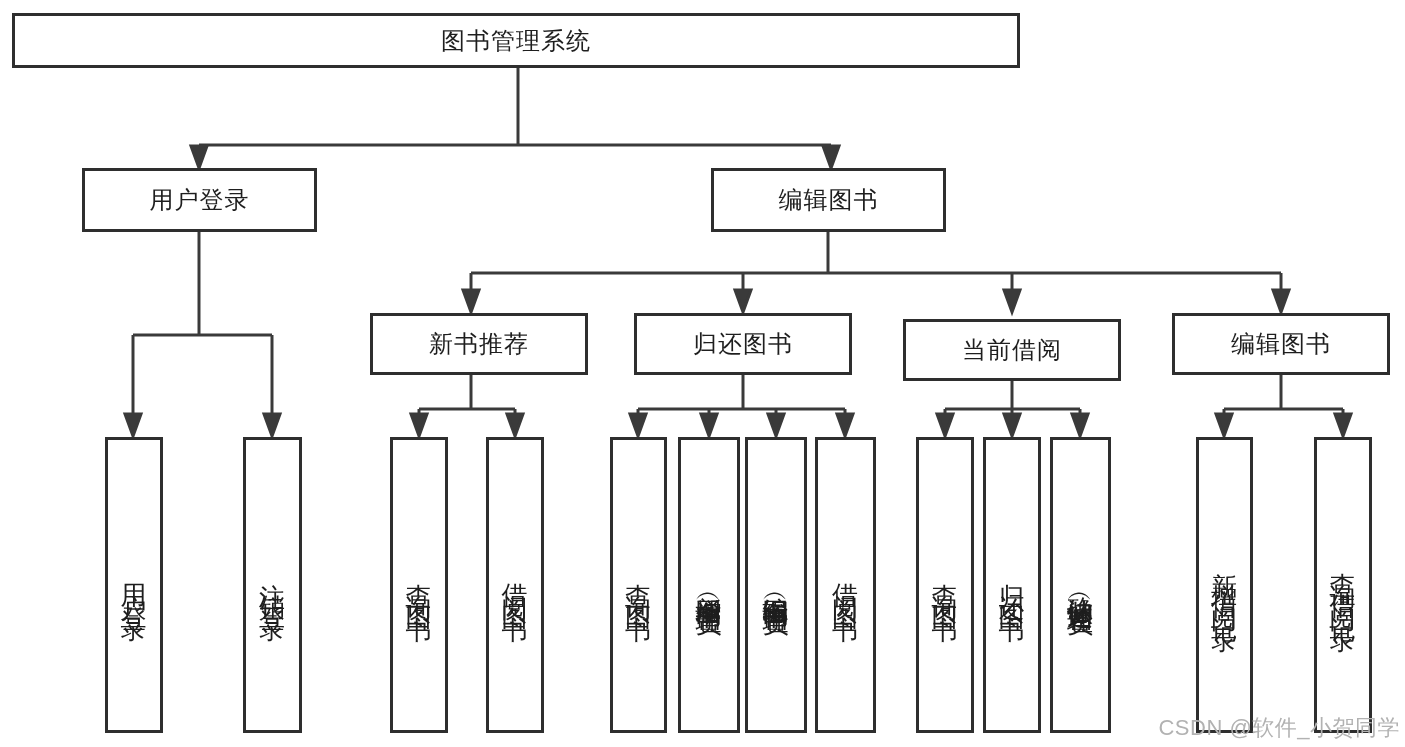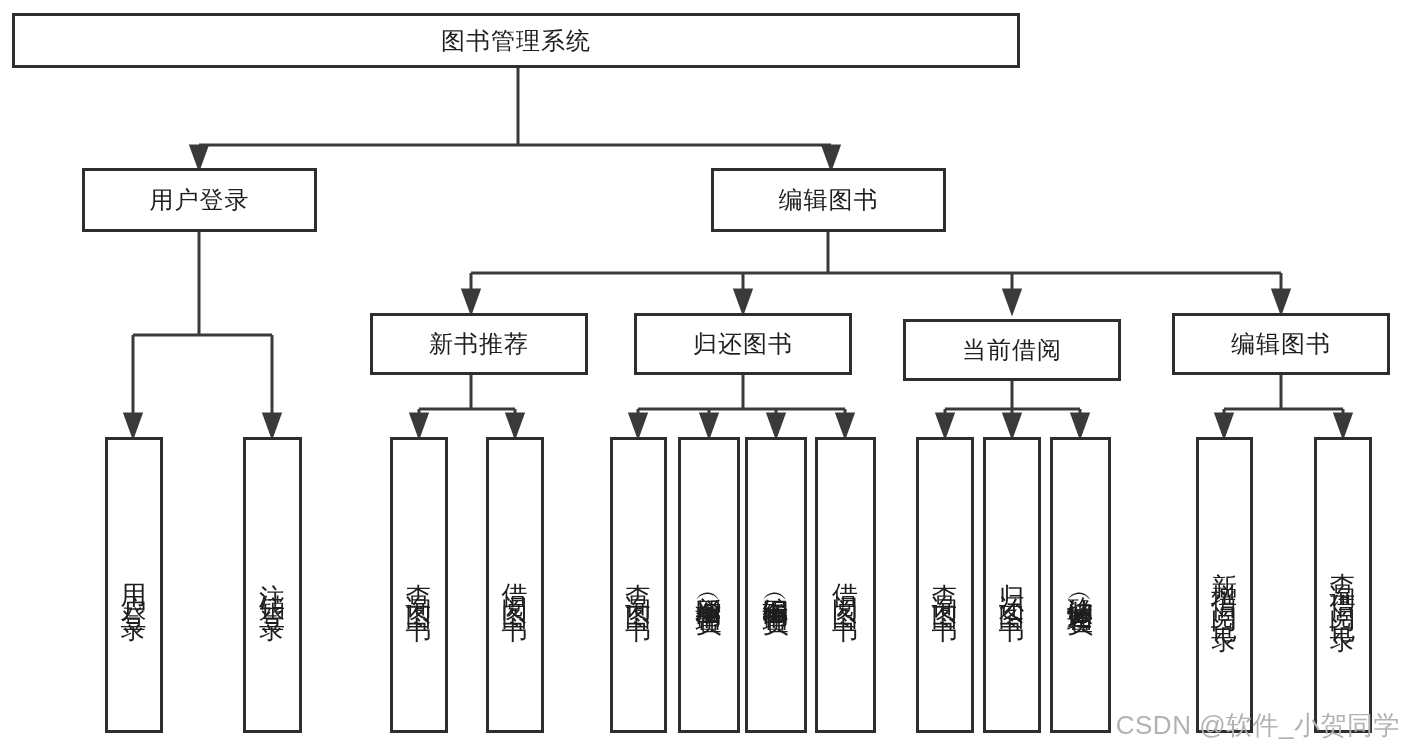--- a/index.html
+++ b/index.html
@@ -67,21 +67,21 @@
   .n-borrow-borrow { left: 815px;  width: 61px; }
   .n-current-query   { left: 916px;  width: 58px; }
   .n-current-return  { left: 983px;  width: 58px; }
   .n-current-confirm { left: 1050px; width: 61px; }
   .n-record-add    { left: 1196px; width: 57px; }
   .n-record-query  { left: 1314px; width: 58px; }
   .watermark {
     position: absolute;
     right: 5px;
     bottom: 4px;
-    font-size: 26px;
+    font-size: 22px;
     color: #b2b2b2;
     letter-spacing: 0.5px;
     z-index: 2;
     white-space: nowrap;
   }
 </style>
 </head>
 <body>
 
 <div class="canvas">

